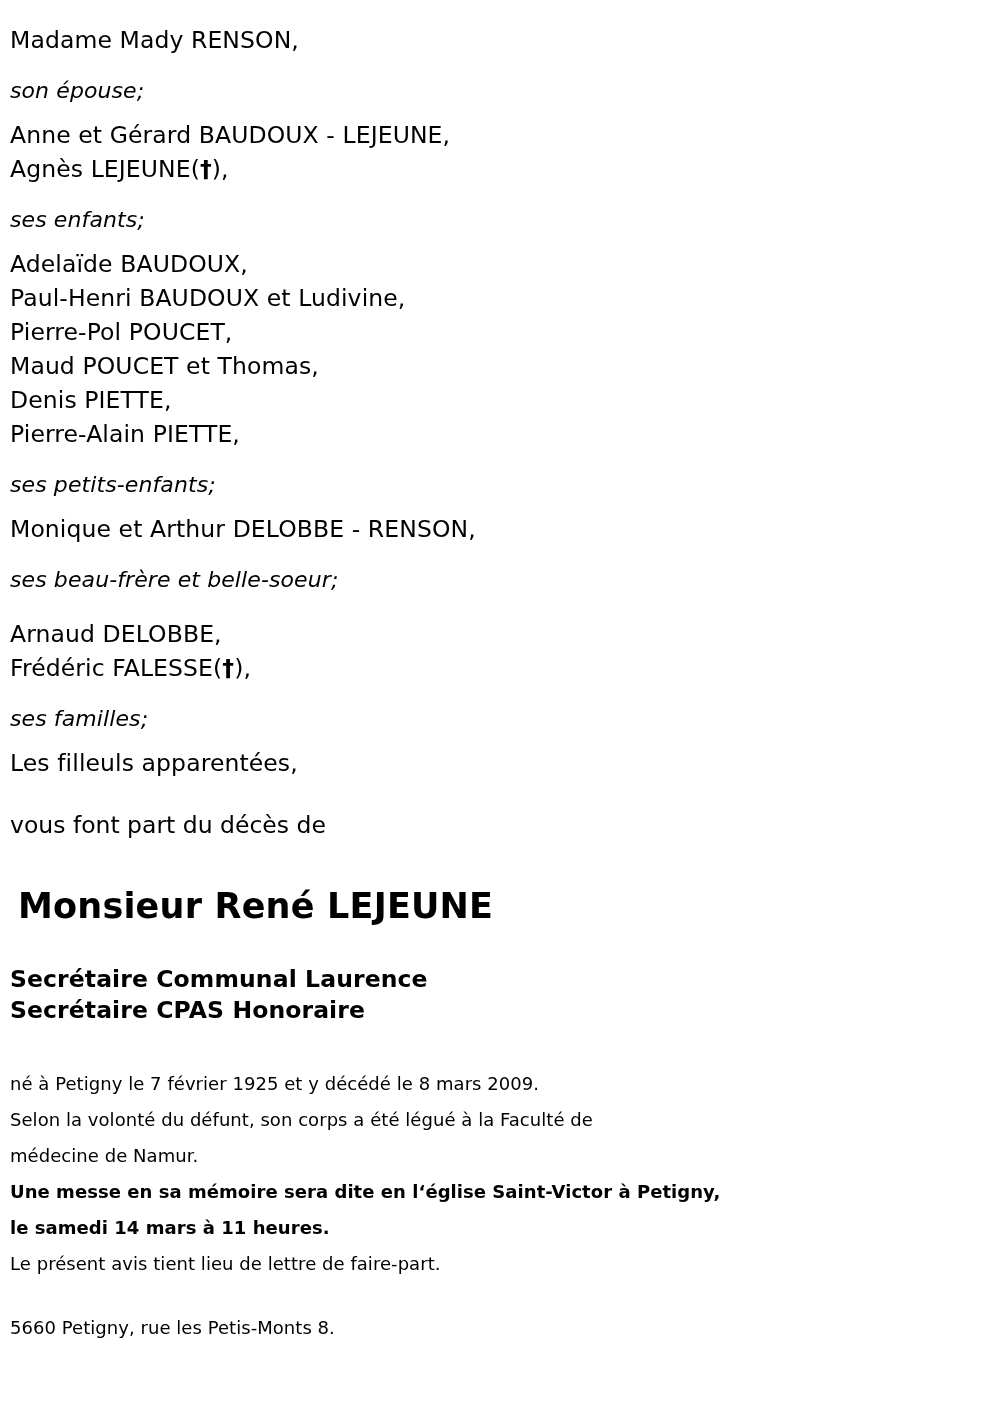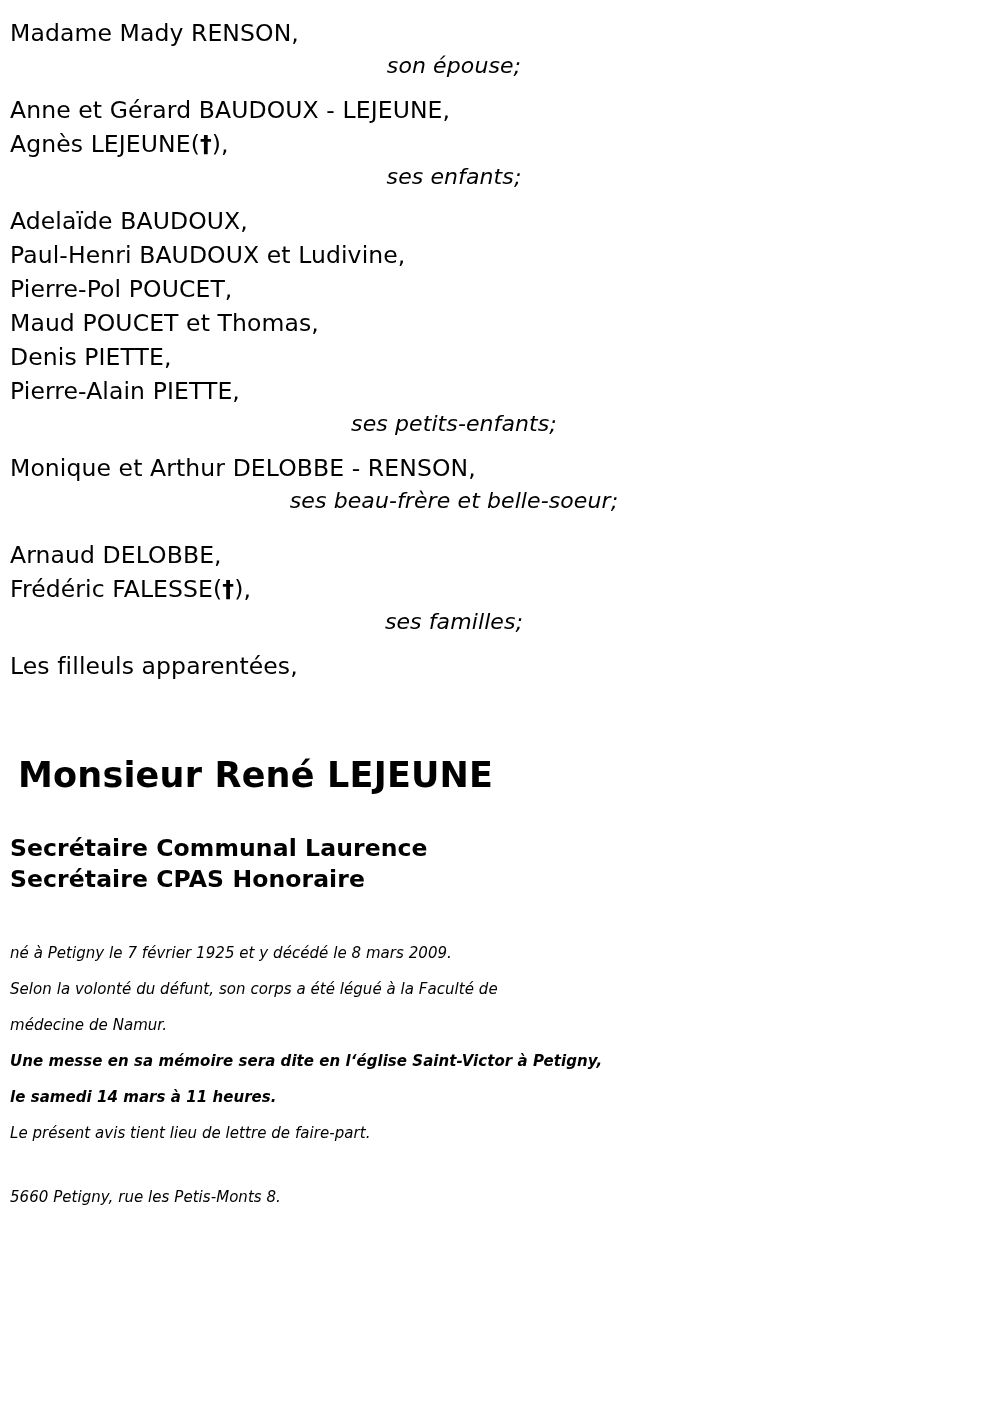--- a/index.html
+++ b/index.html
@@ -12,21 +12,21 @@
     width: 1000px;
     height: 1412px;
     font-family: "DejaVu Sans", "Liberation Sans", sans-serif;
     color: #000000;
     -webkit-font-smoothing: antialiased;
   }
   .notice {
     box-sizing: border-box;
     width: 908px;
     height: 1412px;
-    padding: 16px 10px 0 10px;
+    padding: 23px 10px 0 10px;
     position: relative;
   }
 
   
   .row {
     display: flex;
     align-items: baseline;
     justify-content: space-between;
     width: 100%;
   }
@@ -44,22 +44,23 @@
 
   .group { margin-bottom: 0; }
 
   .dagger { font-weight: bold; }
 
   
   .rel-block {
     font-style: italic;
     font-size: 22px;
     line-height: 31px;
-    text-align: center;
+    text-align: left;
     letter-spacing: 0.1px;
+    margin-top: 18px;
   }
 
   
   .block { position: relative; }
 
   .spacer-12 { height: 12px; }
   .spacer-22 { height: 22px; }
   .spacer-28 { height: 28px; }
   .spacer-34 { height: 34px; }
   .spacer-40 { height: 40px; }
@@ -75,25 +76,24 @@
 
   .title-line {
     font-size: 23.5px;
     font-weight: bold;
     line-height: 31px;
     letter-spacing: 0.1px;
     white-space: nowrap;
   }
 
   .body-line {
-    font-size: 15px;
+    font-size: 18px;
     line-height: 36px;
     letter-spacing: 0.05px;
     white-space: nowrap;
-    font-style: italic;
   }
 
   .body-line.strong {
     font-weight: bold;
   }
 
   .intro-line {
     font-size: 23.5px;
     line-height: 34px;
   }
@@ -159,20 +159,21 @@
   <div class="spacer-12"></div>
 
   <div class="block group">
     <div class="names">
       <div class="line">Les filleuls apparentées,</div>
     </div>
   </div>
 
   <div class="spacer-28"></div>
 
+  <div class="intro-line">vous font part du décès de</div>
 
   <div class="spacer-34"></div>
 
   <h1 class="deceased-name">Monsieur René LEJEUNE</h1>
 
   <div class="spacer-28"></div>
 
   <div>
     <div class="title-line">Secrétaire Communal Laurence</div>
     <div class="title-line">Secrétaire CPAS Honoraire</div>

